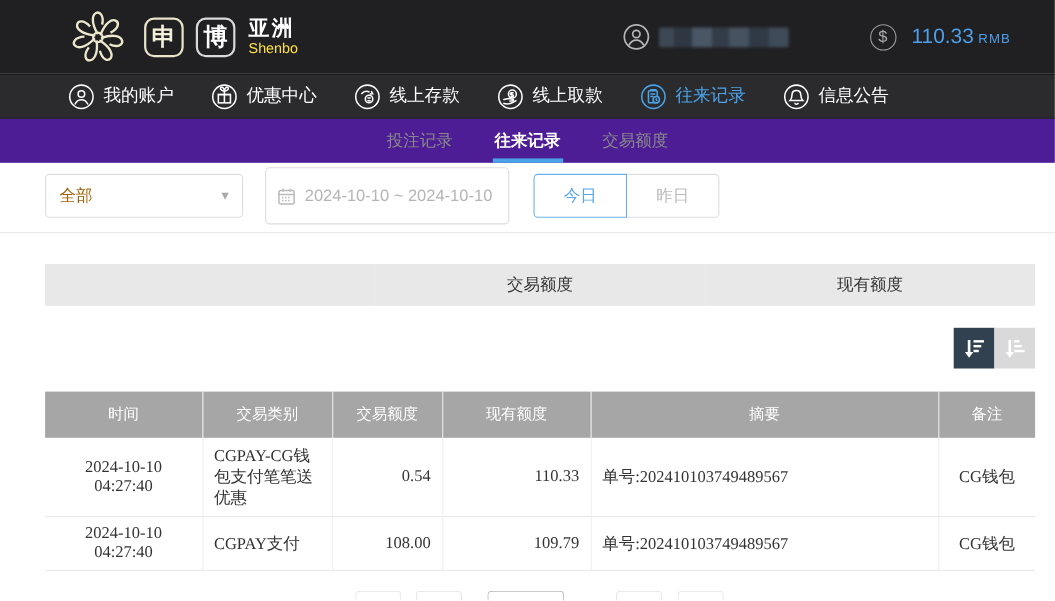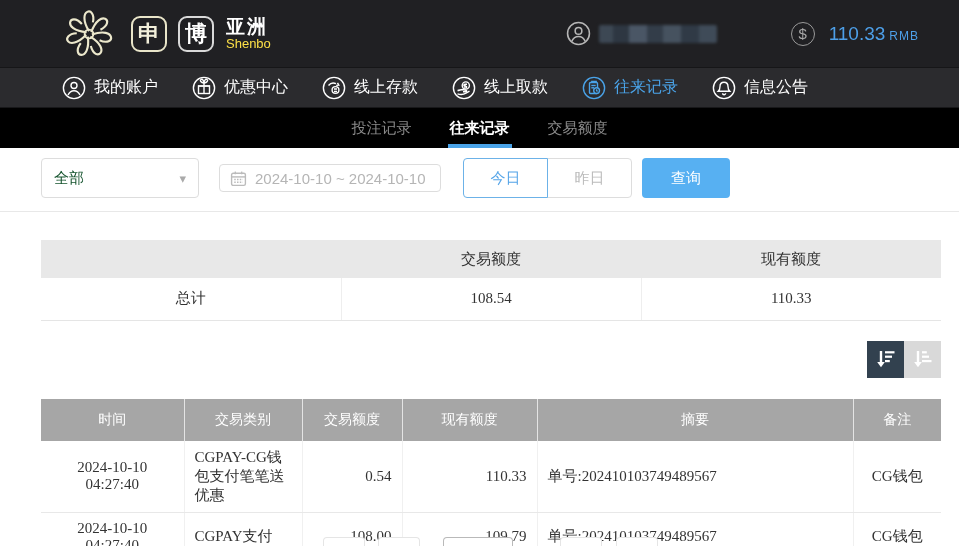--- a/index.html
+++ b/index.html
@@ -28,36 +28,36 @@
   .bal-cur { color:#4d9fe8; font-size:12px; margin-left:4px; letter-spacing:1px; }
 
   
   .nav { height:41px; background:#2b2b2e; border-top:1px solid #161618;
     border-bottom:1px solid #18181a; display:flex; align-items:center; padding-left:62px; gap:34px;text-align:center; }
   .nav-item { display:flex; align-items:center; gap:8px; color:#fff; font-size:16px; cursor:pointer; }
   .nav-item svg { display:block; }
   .nav-item.active { color:#4aa3e8; }
 
   
-  .subnav { height:40px; background:#000000; display:flex; align-items:center;
+  .subnav { height:40px; background:#4c1d95; display:flex; align-items:center;
     justify-content:center; gap:34px; }
   .tab { color:#8a8a8a; font-size:15px; height:40px; display:flex; align-items:center;
     position:relative; cursor:pointer; padding:0 2px; }
   .tab.active { color:#fff; font-weight:bold; }
   .tab.active::after { content:""; position:absolute; left:0; right:0; bottom:0;
     height:4px; background:#4aa3e8; }
 
   
   .content { padding:10px 19px 0 41px; }
   .filters { display:flex; align-items:center; height:40px; }
-  .select { width:158px; height:40px; border:1px solid #ddd; border-radius:4px;
-    display:flex; align-items:center; padding:0 12px; color:#14532d; font-size:15px;
+  .select { width:180px; height:40px; border:1px solid #ddd; border-radius:4px;
+    display:flex; align-items:center; padding:0 12px; color:#a16207; font-size:15px;
     position:relative; cursor:pointer; }
   .select::after { content:"▾"; position:absolute; right:12px; color:#aaa; font-size:13px; }
-  .daterange { width:222px; height:28px; border:1px solid #ddd; border-radius:4px;
+  .daterange { width:222px; height:52px; border:1px solid #ddd; border-radius:4px;
     display:flex; align-items:center; gap:8px; padding:0 10px; color:#b5b5b5;
     font-size:15px; margin-left:20px; cursor:pointer; }
   .btn-group { display:flex; margin-left:22px; }
   .qbtn { width:85px; height:40px; background:#fff; border:1px solid #ddd; color:#bbb;
     font-size:15px; display:flex; align-items:center; justify-content:center;
     cursor:pointer; margin-left:-1px; }
   .qbtn:first-child { border-radius:4px 0 0 4px; margin-left:0; }
   .qbtn:last-child { border-radius:0 4px 4px 0; }
   .qbtn.active { border:1px solid #6cb2e8; color:#56a5e8; position:relative; z-index:1; }
   .search-btn { width:88px; height:40px; background:#57b0f2; color:#fff; font-size:15px;
@@ -224,41 +224,35 @@
           <line x1="11" y1="1.5" x2="11" y2="4"></line>
         <line x1="4" y1="9" x2="12" y2="9" stroke-dasharray="1.4 1.2"></line>
         <line x1="4" y1="11.5" x2="12" y2="11.5" stroke-dasharray="1.4 1.2"></line>
       </svg>
       <span>2024-10-10 ~ 2024-10-10</span>
     </div>
     <div class="btn-group">
       <div class="qbtn active">今日</div>
       <div class="qbtn">昨日</div>
     </div>
-    <button class="search-btn">查询</button>
   </div>
 
   <div class="divider"></div>
 
   <table class="summary">
     <colgroup>
         <col>
         <col>
         <col>
       </colgroup>
     <tbody>
         <tr>
       <th></th>
       <th>交易额度</th>
       <th>现有额度</th>
-    </tr>
-    <tr>
-      <td>总计</td>
-      <td class="num">108.54</td>
-      <td class="num">110.33</td>
     </tr>
   </tbody>
     </table>
 
   <div class="sort-row">
     <div class="sort-btn active">
       <svg width="22" height="22" viewBox="0 0 22 22">
         <g stroke="#fff" stroke-width="2.4" fill="#fff">
           <line x1="6" y1="3" x2="6" y2="16"></line>
           <path d="M2.2 14 L6 19.2 L9.8 14 Z" stroke-width="0"></path>

